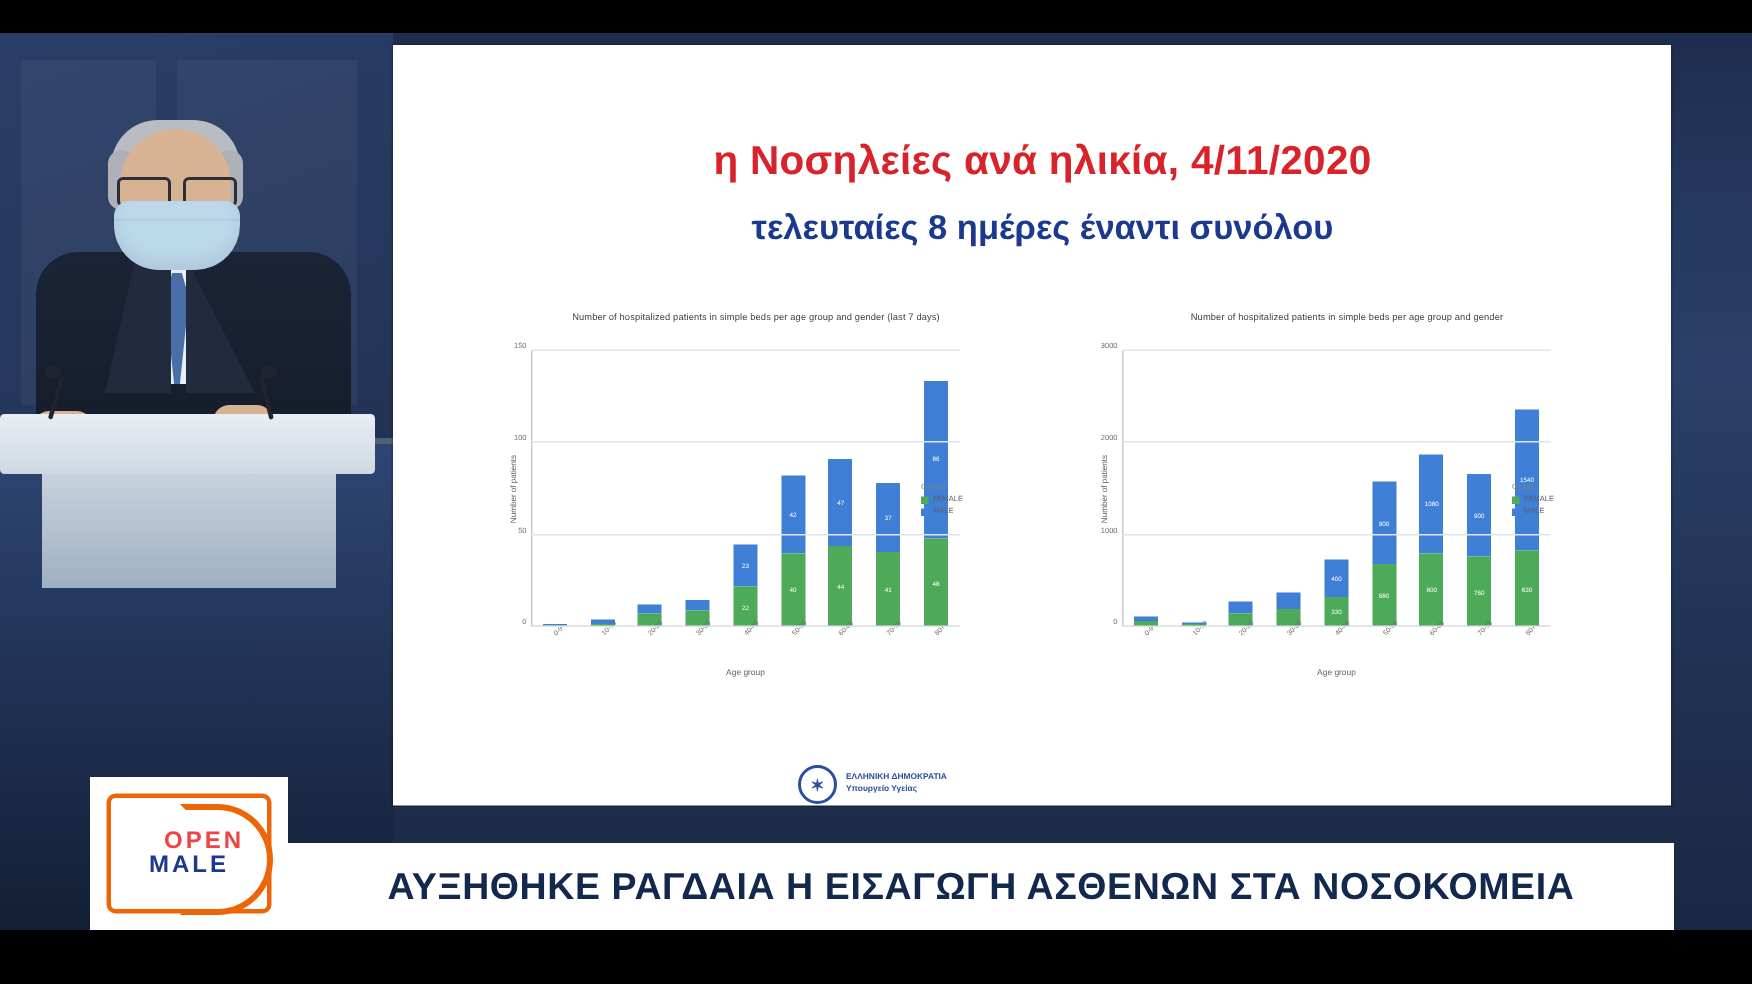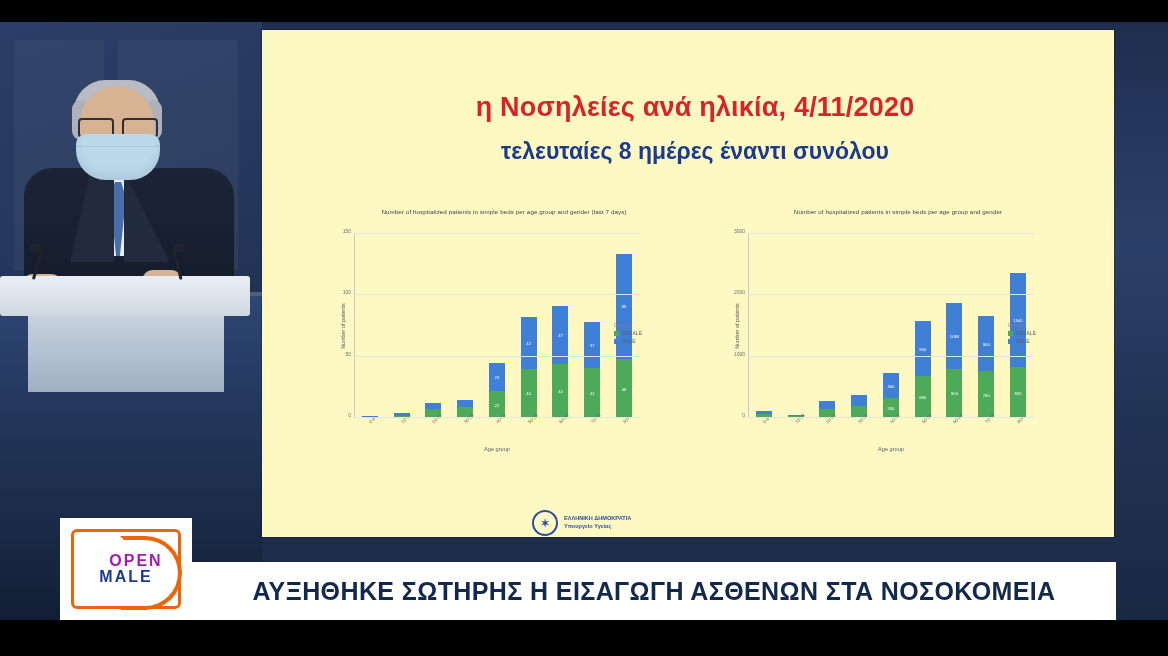--- a/index.html
+++ b/index.html
@@ -44,21 +44,21 @@
   .sp-hand{position:absolute;width:40px;height:22px;border-radius:12px;background:#d7b394;}
 
   
   .lectern{position:absolute;left:0px;top:276px;width:250px;height:40px;
            background:linear-gradient(180deg,#e9eef4 0%,#cfd8e2 100%);border-radius:3px;}
   .lect-body{position:absolute;left:28px;top:312px;width:196px;height:80px;
            background:linear-gradient(180deg,#c9d3df 0%,#9fb0c2 100%);}
   .mic{position:absolute;background:#20242c;border-radius:2px;}
 
   
-  .slide{position:absolute;left:262px;top:30px;width:852px;height:507px;background:#fef9c3;
+  .slide{position:absolute;left:262px;top:30px;width:852px;height:507px;background:#ffffff;
          box-shadow:0 0 0 1px rgba(0,0,0,.18);}
   .slide-title{position:absolute;left:0;top:62px;width:866px;text-align:center;
                font-size:27px;color:#d8232a;font-weight:700;letter-spacing:.2px;}
   .slide-sub{position:absolute;left:0;top:108px;width:866px;text-align:center;
              font-size:23px;color:#1b3a8f;font-weight:600;}
 
   .panel{position:absolute;top:178px;height:250px;}
   .panel-title{position:absolute;top:0;left:0;width:100%;text-align:center;
                font-size:6.2px;color:#3b3f46;letter-spacing:.1px;}
   .plot{position:absolute;left:46px;top:26px;right:60px;bottom:40px;}
@@ -90,21 +90,21 @@
   .logo-circle{width:22px;height:22px;border-radius:50%;border:2px solid #2b4fa0;
                display:flex;align-items:center;justify-content:center;color:#2b4fa0;font-size:11px;font-weight:700;}
   .logo-text{font-size:5.6px;color:#2b4fa0;line-height:1.35;font-weight:700;}
 
   
   .lt{position:absolute;left:60px;top:518px;width:1056px;height:102px;}
   .lt-logo{position:absolute;left:0;top:0;width:132px;height:102px;background:#ffffff;
            display:flex;align-items:center;justify-content:center;}
   .lt-logo-inner{width:104px;height:74px;border:3px solid #ec6608;border-radius:6px;position:relative;
                  display:flex;flex-direction:column;align-items:center;justify-content:center;}
-  .lt-open{font-size:16px;font-weight:700;color:#a21caf;letter-spacing:2px;line-height:1;margin-left:20px;}
+  .lt-open{font-size:16px;font-weight:700;color:#ef4444;letter-spacing:2px;line-height:1;margin-left:20px;}
   .lt-news{font-size:16px;font-weight:700;color:#1b3a8f;letter-spacing:2px;line-height:1;}
   .lt-arc{position:absolute;right:-4px;top:4px;width:54px;height:66px;border:4px solid #ec6608;
           border-left-color:transparent;border-radius:0 40px 40px 0;}
   .lt-bar1{position:absolute;left:132px;top:0;right:0;height:44px;background:#ec6608;
            display:flex;align-items:center;justify-content:center;gap:14px;}
   .lt-name{color:#fff;font-size:21px;font-weight:700;letter-spacing:1.2px;}
   .lt-dot{color:#fff;font-size:15px;}
   .lt-role{color:#fff;font-size:20px;font-weight:700;letter-spacing:1px;}
   .lt-bar2{position:absolute;left:132px;top:44px;right:0;height:58px;background:#ffffff;
            display:flex;align-items:center;justify-content:center;}
@@ -355,19 +355,19 @@
 
   <div class="lt">
     <div class="lt-logo">
       <div class="lt-logo-inner">
         <div class="lt-open">OPEN</div>
         <div class="lt-news">MALE</div>
         <div class="lt-arc"></div>
       </div>
     </div>
     <div class="lt-bar2">
-      <span class="lt-head">ΑΥΞΗΘΗΚΕ ΣΩΤΗΡΗΣ Η ΕΙΣΑΓΩΓΗ ΑΣΘΕΝΩΝ ΣΤΑ ΝΟΣΟΚΟΜΕΙΑ</span>
+      <span class="lt-head">ΑΥΞΗΘΗΚΕ ΡΑΓΔΑΙΑ Η ΕΙΣΑΓΩΓΗ ΑΣΘΕΝΩΝ ΣΤΑ ΝΟΣΟΚΟΜΕΙΑ</span>
     </div>
   </div>
 
   <div class="blackbar-top"></div>
   <div class="blackbar"></div>
 </div>
 
 </body></html>

